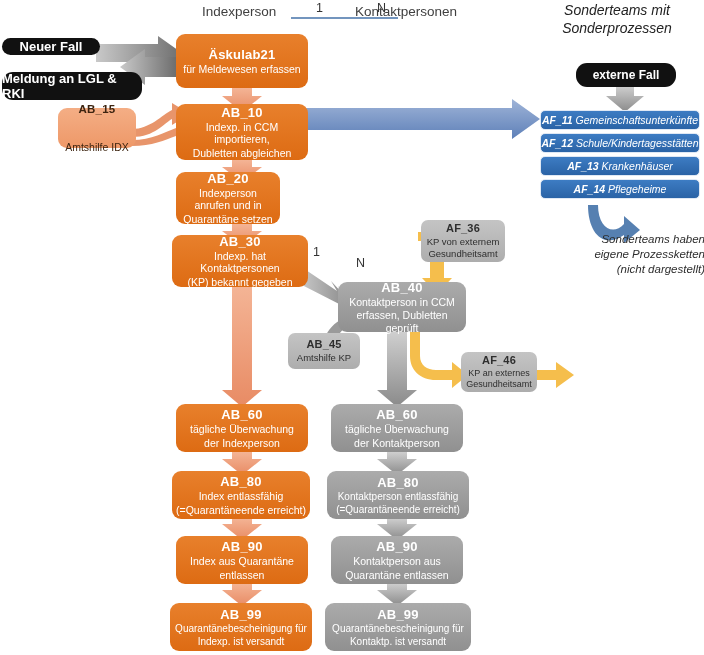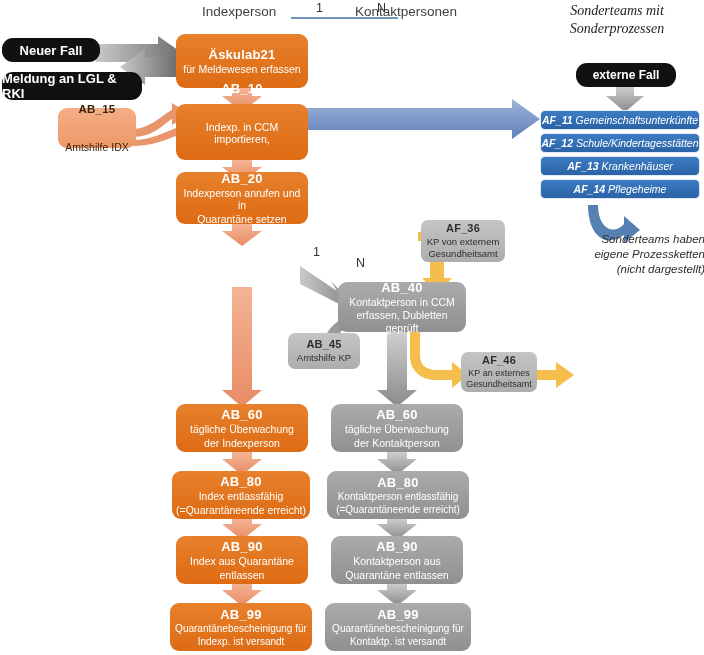--- a/index.html
+++ b/index.html
@@ -210,51 +210,56 @@
     <g>
       <line x1="291" y1="18" x2="398" y2="18" stroke="#4472A8" stroke-width="1.4"></line>
     </g>
   </svg>
 
   <div class="plain" style="left:202px;top:4px;">Indexperson</div>
   <div class="plain" style="left:355px;top:4px;">Kontaktpersonen</div>
   <div class="mult" style="left:316px;top:1px;">1</div>
   <div class="mult" style="left:377px;top:1px;">N</div>
 
-  <div class="card-head" style="left:542px;top:2px;width:150px;font-family:Liberation Serif, serif;">
+  <div class="card-head" style="left:542px;top:2px;width:150px;">
     <div>Sonderteams mit</div>
     <div>Sonderprozessen</div>
   </div>
 
-  <div class="black-pill" style="left:2px;top:38px;width:98px;height:24px;">Neuer Fall</div>
+  <div class="black-pill" style="left:2px;top:38px;width:98px;height:17px;">Neuer Fall</div>
   <div class="black-pill" style="left:2px;top:72px;width:140px;height:28px;">Meldung an LGL &amp; RKI</div>
   <div class="black-pill" style="left:576px;top:63px;width:100px;height:24px;font-size:12px;">externe Fall</div>
 
   <div class="node orange" style="left:176px;top:34px;width:132px;height:54px;">
     <div class="code">Äskulab21</div>
     <div class="desc">für Meldewesen erfassen</div>
   </div>
 
-  <div class="node orange" style="left:176px;top:104px;width:132px;height:56px;gap:24px;">
+  <div class="node orange" style="left:176px;top:104px;width:132px;height:56px;">
     <div class="code">AB_10</div>
     <div class="desc">Indexp. in CCM importieren,</div>
     <div class="desc">Dubletten abgleichen</div>
   </div>
 
   <div class="node orange-light" style="left:58px;top:108px;width:78px;height:40px;gap:24px;">
     <div class="code" style="font-size:11.5px;">AB_15</div>
     <div class="desc">Amtshilfe IDX</div>
   </div>
 
-  <div class="node orange" style="left:176px;top:172px;width:132px;height:52px;">
+  <div class="node orange" style="left:176px;top:172px;width:104px;height:52px;">
     <div class="code">AB_20</div>
     <div class="desc">Indexperson anrufen und in</div>
     <div class="desc">Quarantäne setzen</div>
   </div>
 
+  <div class="node orange" style="left:172px;top:235px;width:136px;height:52px;">
+    <div class="code">AB_30</div>
+    <div class="desc">Indexp. hat Kontaktpersonen</div>
+    <div class="desc">(KP) bekannt gegeben</div>
+  </div>
 
   <div class="mult" style="left:313px;top:245px;">1</div>
   <div class="mult" style="left:356px;top:256px;">N</div>
 
   <div class="node orange" style="left:176px;top:404px;width:132px;height:48px;">
     <div class="code">AB_60</div>
     <div class="desc">tägliche Überwachung</div>
     <div class="desc">der Indexperson</div>
   </div>
 

